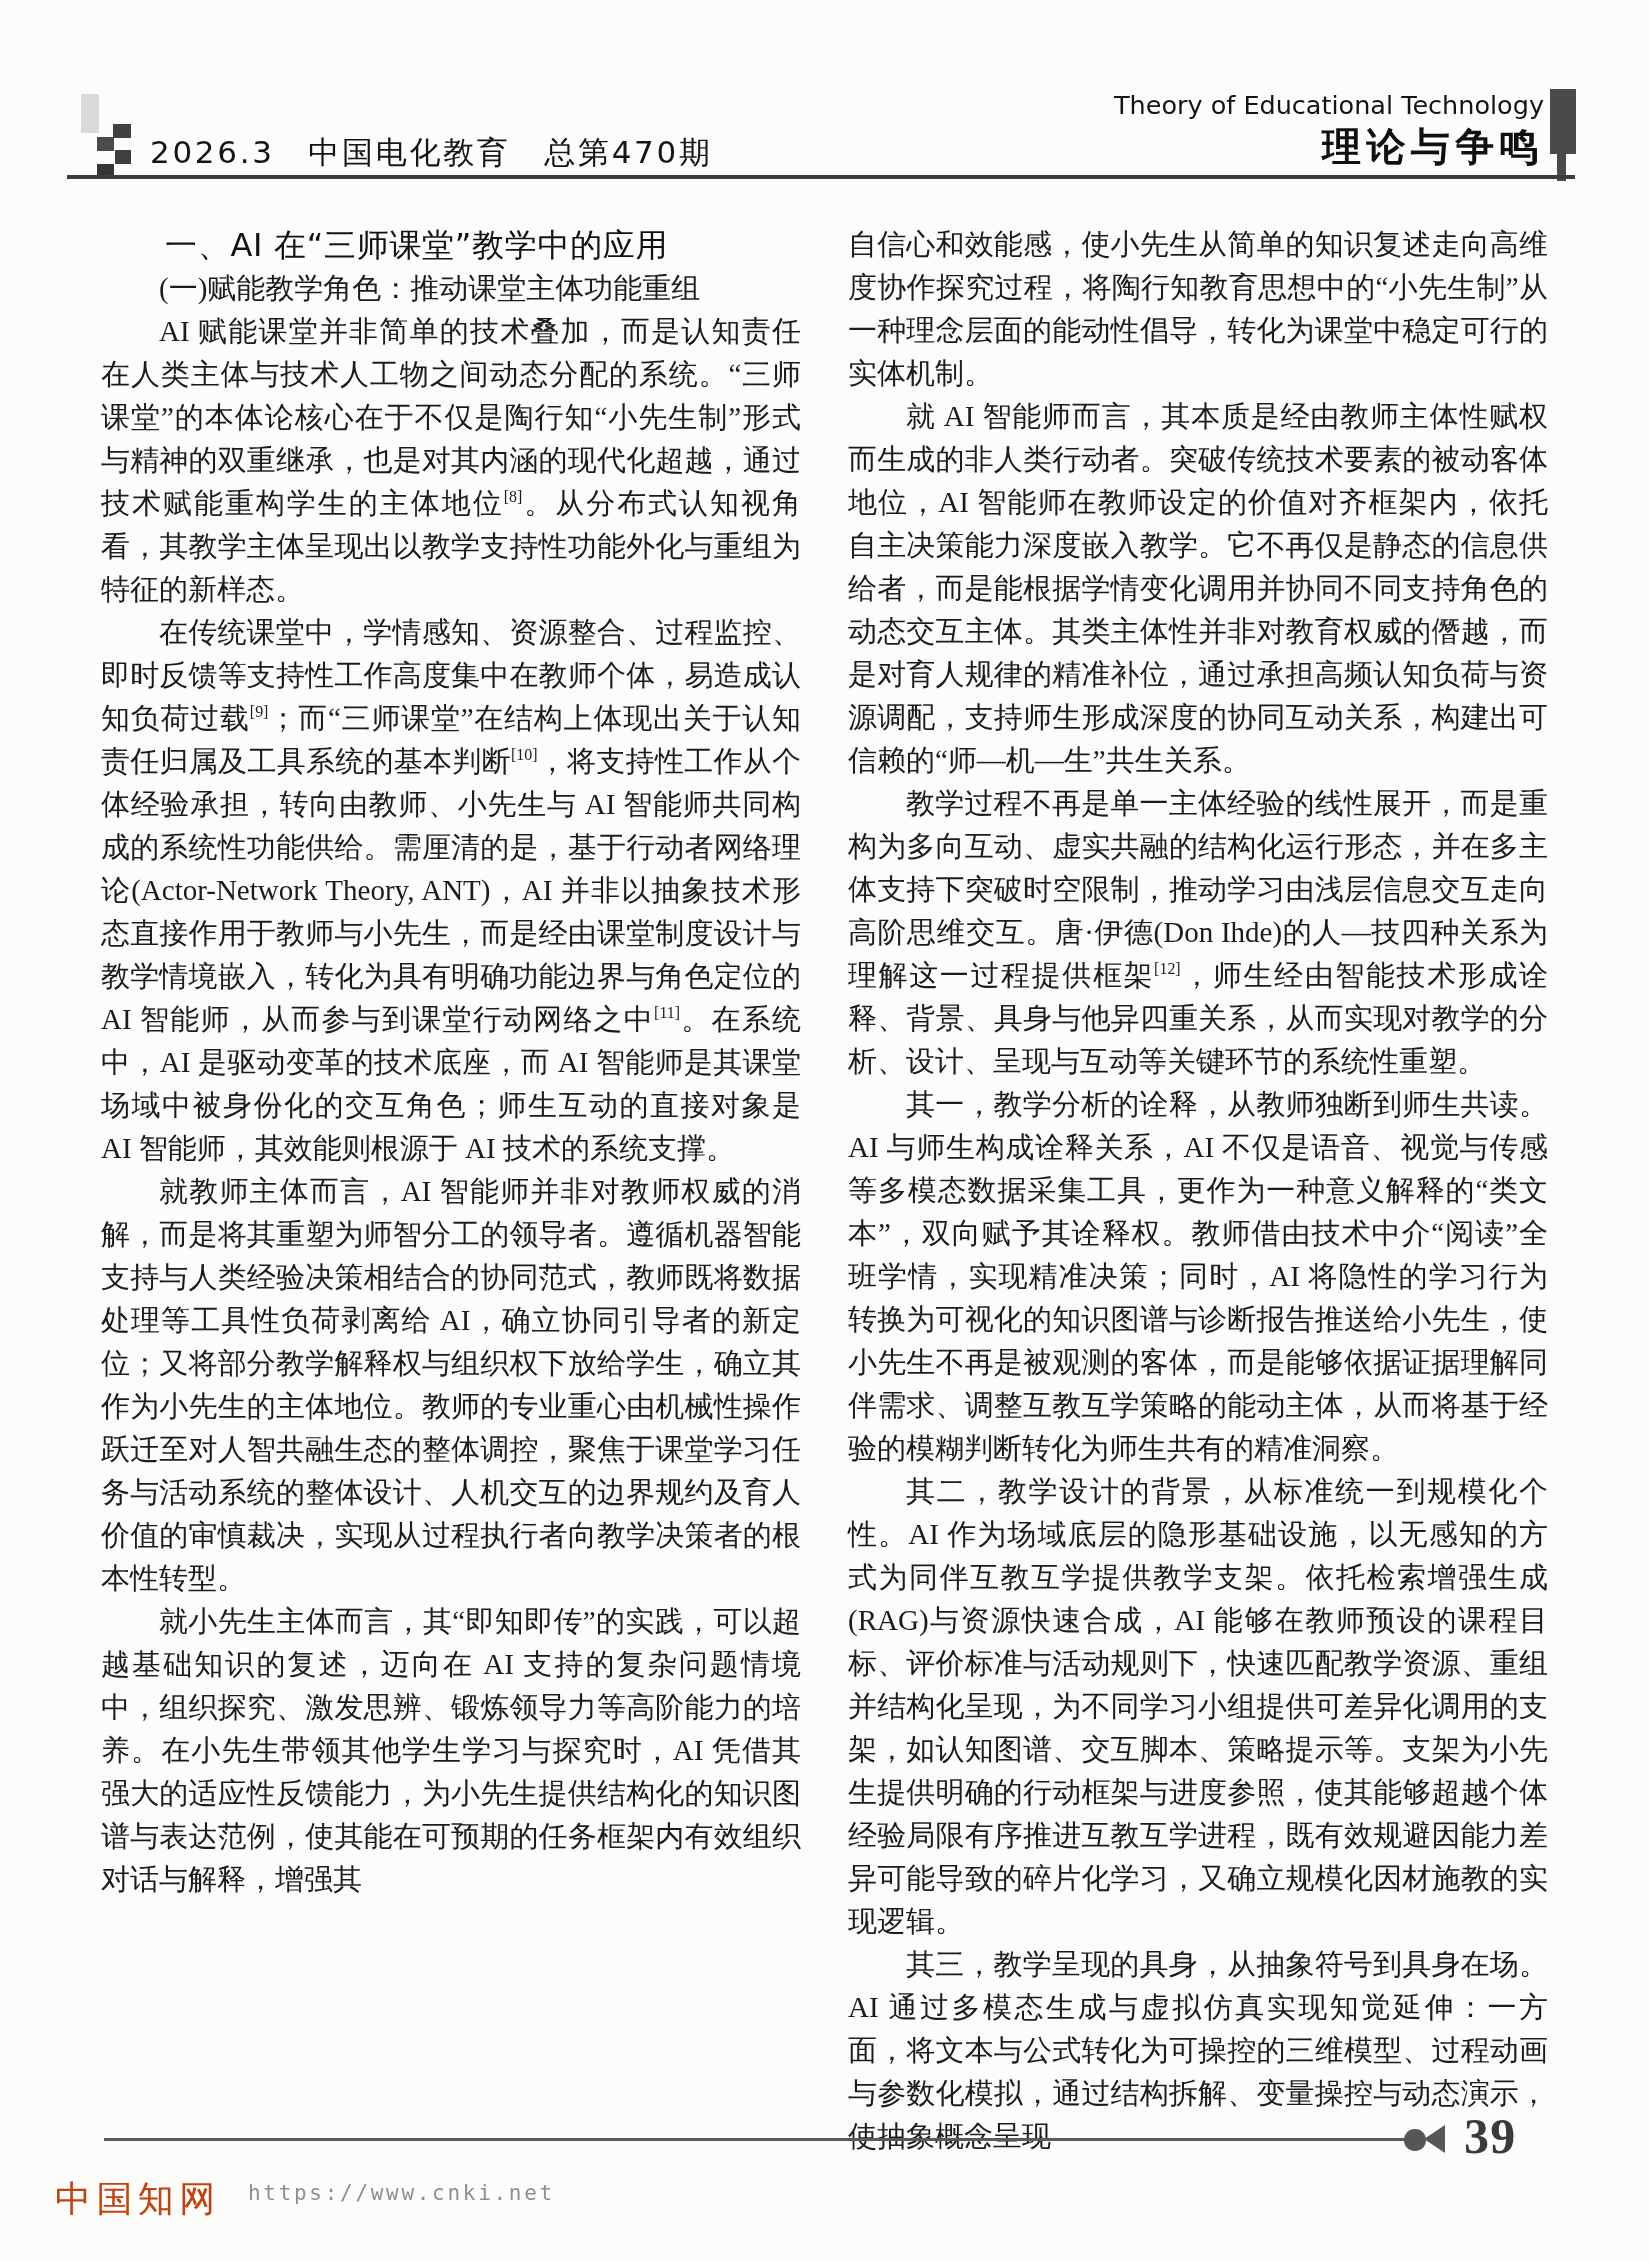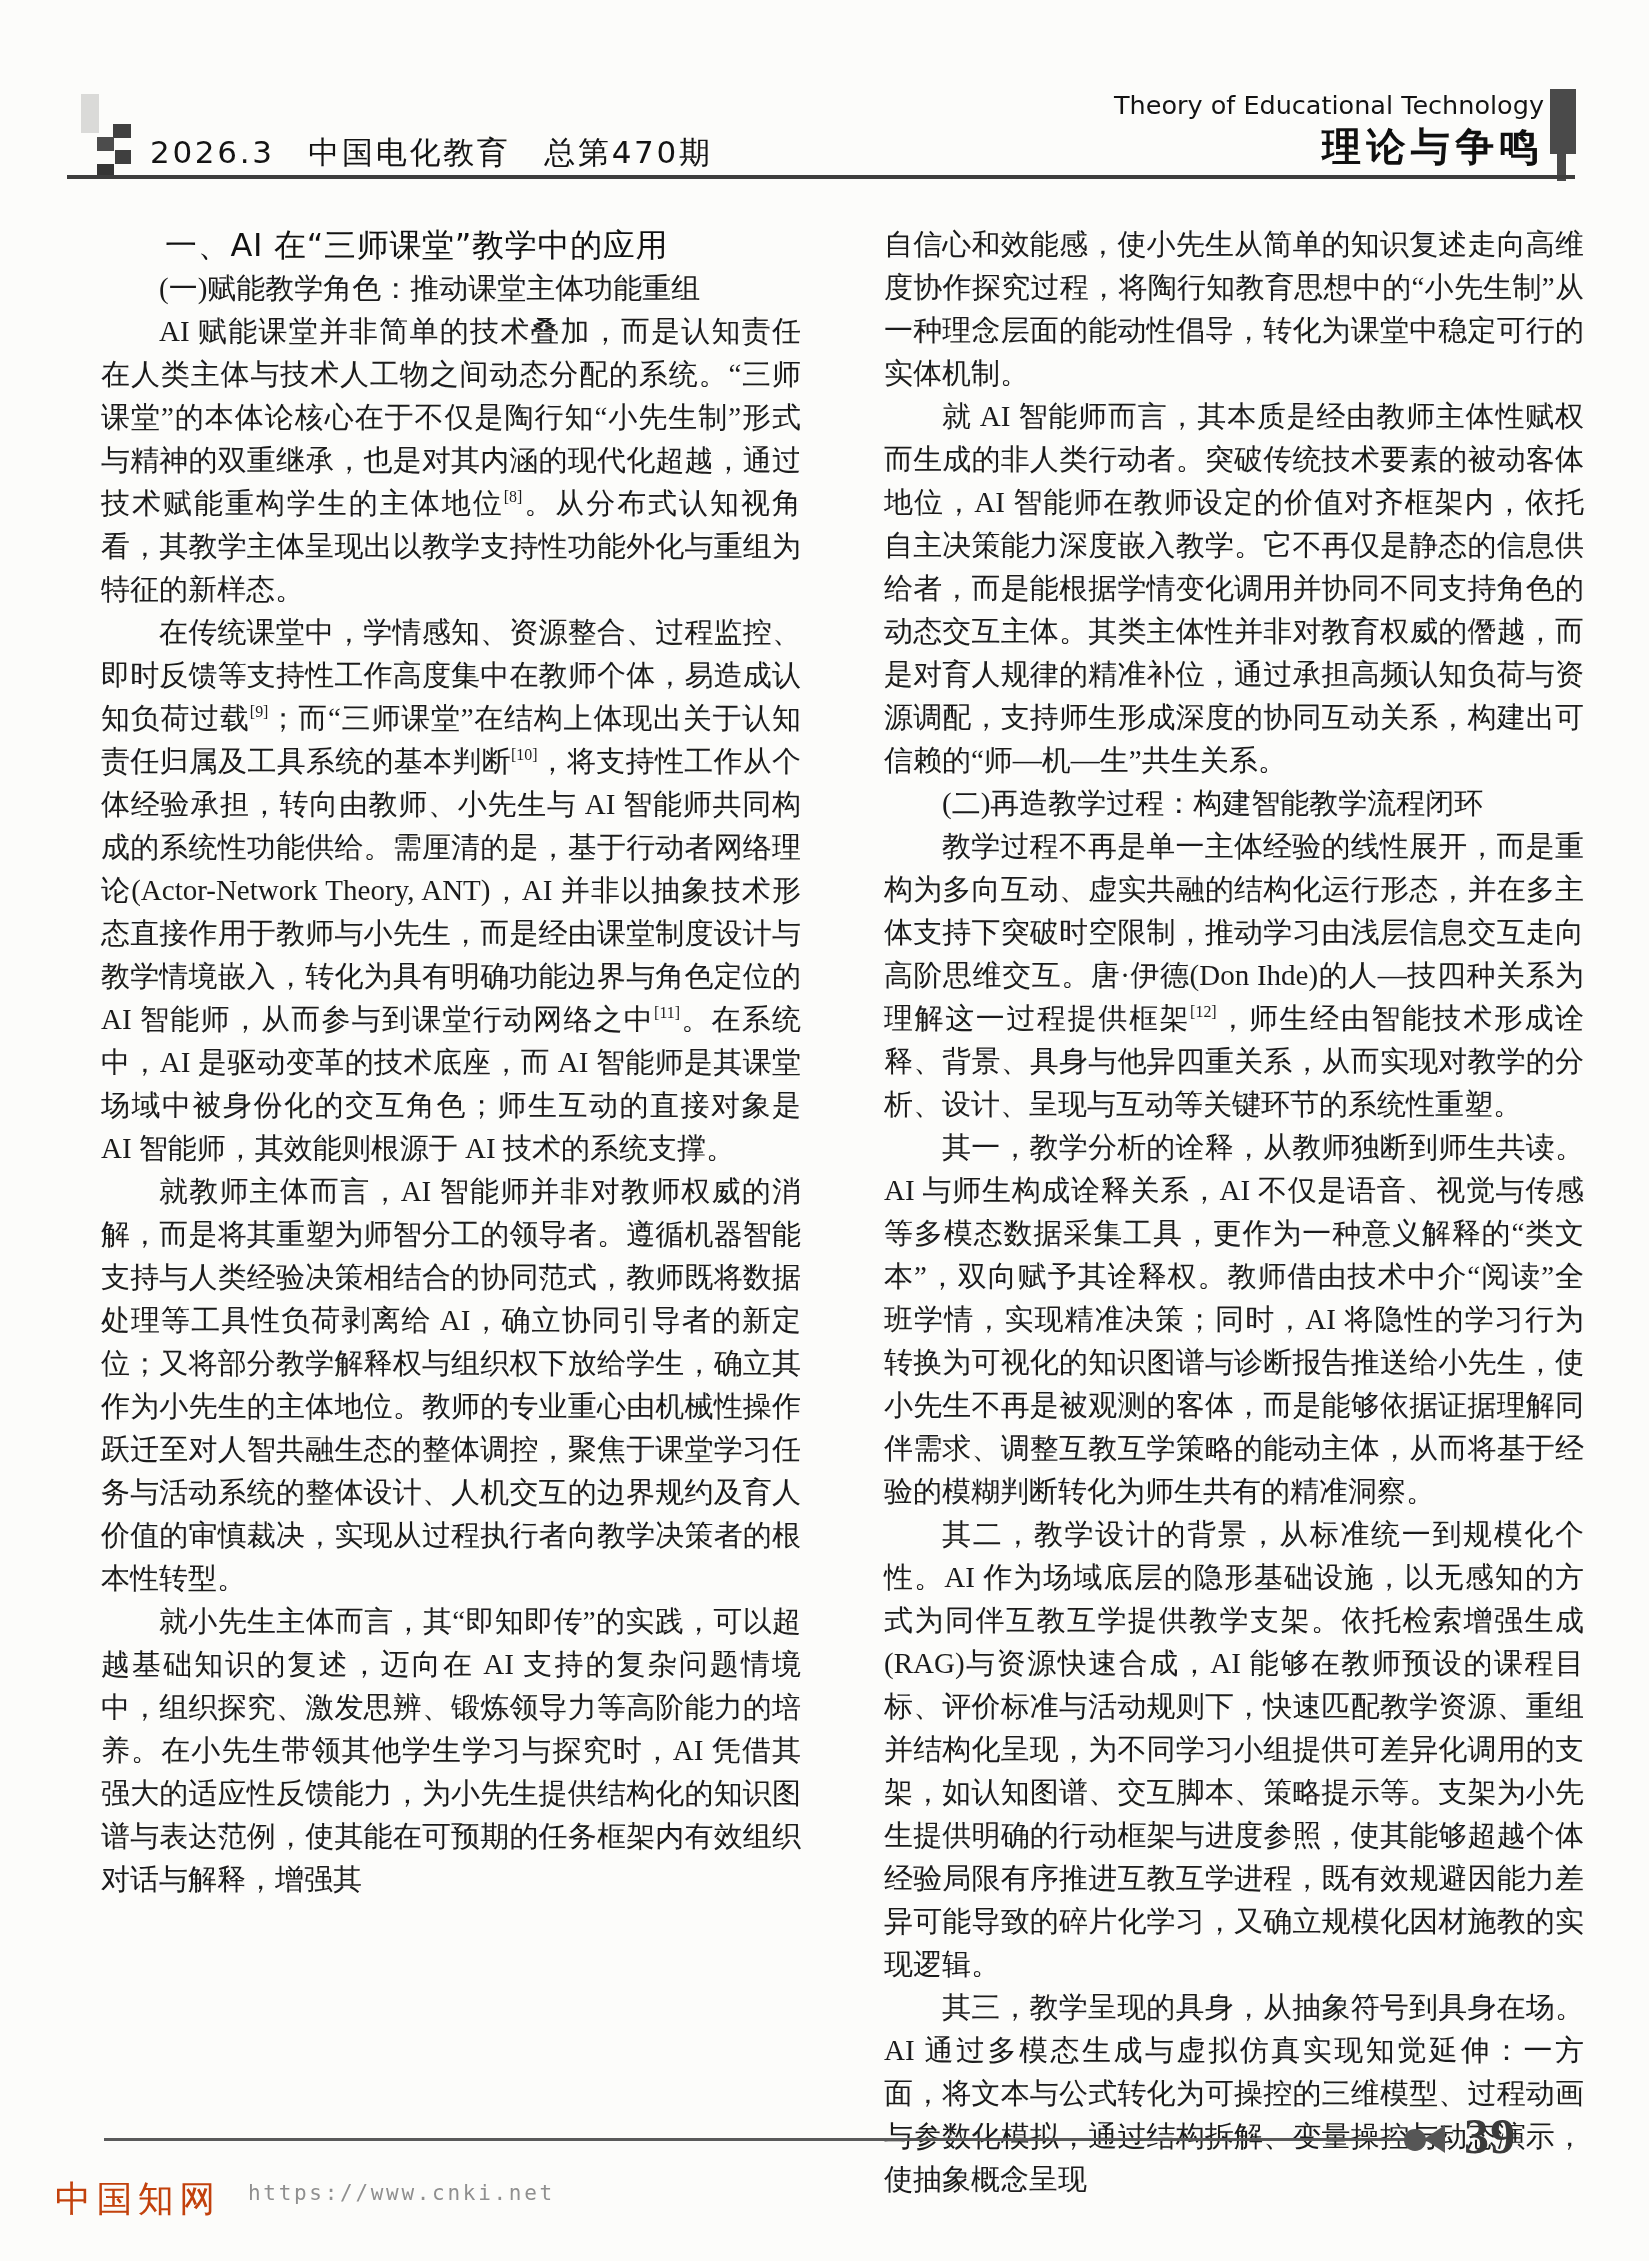--- a/index.html
+++ b/index.html
@@ -38,21 +38,21 @@
   .bar-thick { position:absolute; left:1550px; top:89px; width:25.5px; height:65px; background:#4a4a4a; }
   .bar-thin  { position:absolute; left:1557px; top:154px; width:9.4px; height:27px; background:#4a4a4a; }
   .header-rule { position:absolute; left:67px; top:175px; width:1508px; height:4px; background:#3d3d3d; }
 
   
   .col {
     position:absolute; top:223px; width:700px;
     font-size:29px; line-height:43px; text-align:justify; color:#1b1b1b;
   }
   .col-left  { left:101px; }
-  .col-right { left:884px; }
+  .col-right { left:848px; }
   .col p, .col h2 { margin:0; padding:0; }
   .para { text-indent:2em; }
   .para.noindent { text-indent:0; }
   .subheading { text-indent:2em; }
   .heading {
     font-family:"DejaVu Sans","Liberation Sans",sans-serif;
     font-weight:normal; font-size:32px; line-height:44px;
     margin:2.7px 0 20px; text-indent:2em; letter-spacing:0.7px; color:#111;
   }
   sup.ref { font-size:0.55em; line-height:0; vertical-align:super; }
@@ -102,21 +102,20 @@
         <h2 class="heading">一、AI 在“三师课堂”教学中的应用</h2>
         <p class="subheading">(一)赋能教学角色：推动课堂主体功能重组</p>
         <p class="para">AI 赋能课堂并非简单的技术叠加，而是认知责任在人类主体与技术人工物之间动态分配的系统。“三师课堂”的本体论核心在于不仅是陶行知“小先生制”形式与精神的双重继承，也是对其内涵的现代化超越，通过技术赋能重构学生的主体地位<sup class="ref">[8]</sup>。从分布式认知视角看，其教学主体呈现出以教学支持性功能外化与重组为特征的新样态。</p>
         <p class="para">在传统课堂中，学情感知、资源整合、过程监控、即时反馈等支持性工作高度集中在教师个体，易造成认知负荷过载<sup class="ref">[9]</sup>；而“三师课堂”在结构上体现出关于认知责任归属及工具系统的基本判断<sup class="ref">[10]</sup>，将支持性工作从个体经验承担，转向由教师、小先生与 AI 智能师共同构成的系统性功能供给。需厘清的是，基于行动者网络理论(Actor-Network Theory, ANT)，AI 并非以抽象技术形态直接作用于教师与小先生，而是经由课堂制度设计与教学情境嵌入，转化为具有明确功能边界与角色定位的 AI 智能师，从而参与到课堂行动网络之中<sup class="ref">[11]</sup>。在系统中，AI 是驱动变革的技术底座，而 AI 智能师是其课堂场域中被身份化的交互角色；师生互动的直接对象是 AI 智能师，其效能则根源于 AI 技术的系统支撑。</p>
         <p class="para">就教师主体而言，AI 智能师并非对教师权威的消解，而是将其重塑为师智分工的领导者。遵循机器智能支持与人类经验决策相结合的协同范式，教师既将数据处理等工具性负荷剥离给 AI，确立协同引导者的新定位；又将部分教学解释权与组织权下放给学生，确立其作为小先生的主体地位。教师的专业重心由机械性操作跃迁至对人智共融生态的整体调控，聚焦于课堂学习任务与活动系统的整体设计、人机交互的边界规约及育人价值的审慎裁决，实现从过程执行者向教学决策者的根本性转型。</p>
         <p class="para">就小先生主体而言，其“即知即传”的实践，可以超越基础知识的复述，迈向在 AI 支持的复杂问题情境中，组织探究、激发思辨、锻炼领导力等高阶能力的培养。在小先生带领其他学生学习与探究时，AI 凭借其强大的适应性反馈能力，为小先生提供结构化的知识图谱与表达范例，使其能在可预期的任务框架内有效组织对话与解释，增强其</p>
       </section>
     <section class="col col-right" id="col-right">
         <p class="para noindent">自信心和效能感，使小先生从简单的知识复述走向高维度协作探究过程，将陶行知教育思想中的“小先生制”从一种理念层面的能动性倡导，转化为课堂中稳定可行的实体机制。</p>
         <p class="para">就 AI 智能师而言，其本质是经由教师主体性赋权而生成的非人类行动者。突破传统技术要素的被动客体地位，AI 智能师在教师设定的价值对齐框架内，依托自主决策能力深度嵌入教学。它不再仅是静态的信息供给者，而是能根据学情变化调用并协同不同支持角色的动态交互主体。其类主体性并非对教育权威的僭越，而是对育人规律的精准补位，通过承担高频认知负荷与资源调配，支持师生形成深度的协同互动关系，构建出可信赖的“师—机—生”共生关系。</p>
-        <p class="subheading">(二)再造教学过程：构建智能教学流程闭环</p>
         <p class="para">教学过程不再是单一主体经验的线性展开，而是重构为多向互动、虚实共融的结构化运行形态，并在多主体支持下突破时空限制，推动学习由浅层信息交互走向高阶思维交互。唐·伊德(Don Ihde)的人—技四种关系为理解这一过程提供框架<sup class="ref">[12]</sup>，师生经由智能技术形成诠释、背景、具身与他异四重关系，从而实现对教学的分析、设计、呈现与互动等关键环节的系统性重塑。</p>
         <p class="para">其一，教学分析的诠释，从教师独断到师生共读。AI 与师生构成诠释关系，AI 不仅是语音、视觉与传感等多模态数据采集工具，更作为一种意义解释的“类文本”，双向赋予其诠释权。教师借由技术中介“阅读”全班学情，实现精准决策；同时，AI 将隐性的学习行为转换为可视化的知识图谱与诊断报告推送给小先生，使小先生不再是被观测的客体，而是能够依据证据理解同伴需求、调整互教互学策略的能动主体，从而将基于经验的模糊判断转化为师生共有的精准洞察。</p>
         <p class="para">其二，教学设计的背景，从标准统一到规模化个性。AI 作为场域底层的隐形基础设施，以无感知的方式为同伴互教互学提供教学支架。依托检索增强生成(RAG)与资源快速合成，AI 能够在教师预设的课程目标、评价标准与活动规则下，快速匹配教学资源、重组并结构化呈现，为不同学习小组提供可差异化调用的支架，如认知图谱、交互脚本、策略提示等。支架为小先生提供明确的行动框架与进度参照，使其能够超越个体经验局限有序推进互教互学进程，既有效规避因能力差异可能导致的碎片化学习，又确立规模化因材施教的实现逻辑。</p>
         <p class="para">其三，教学呈现的具身，从抽象符号到具身在场。AI 通过多模态生成与虚拟仿真实现知觉延伸：一方面，将文本与公式转化为可操控的三维模型、过程动画与参数化模拟，通过结构拆解、变量操控与动态演示，使抽象概念呈现</p>
       </section>
   </main>
 
   <div>
     <div class="foot-rule"></div>
     <span class="foot-circle"></span>

